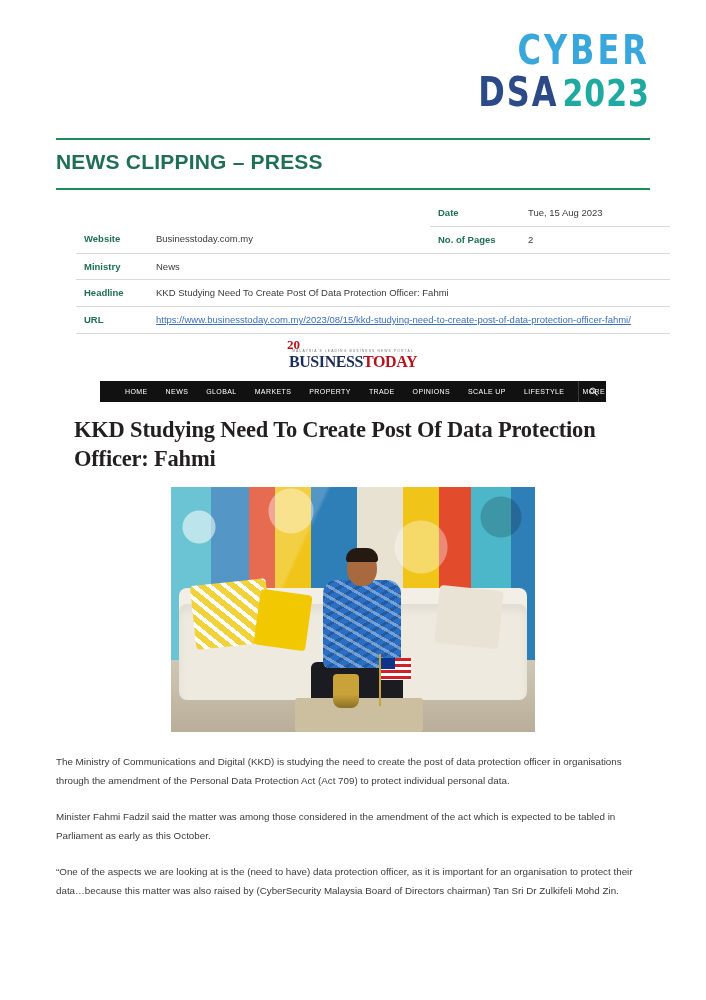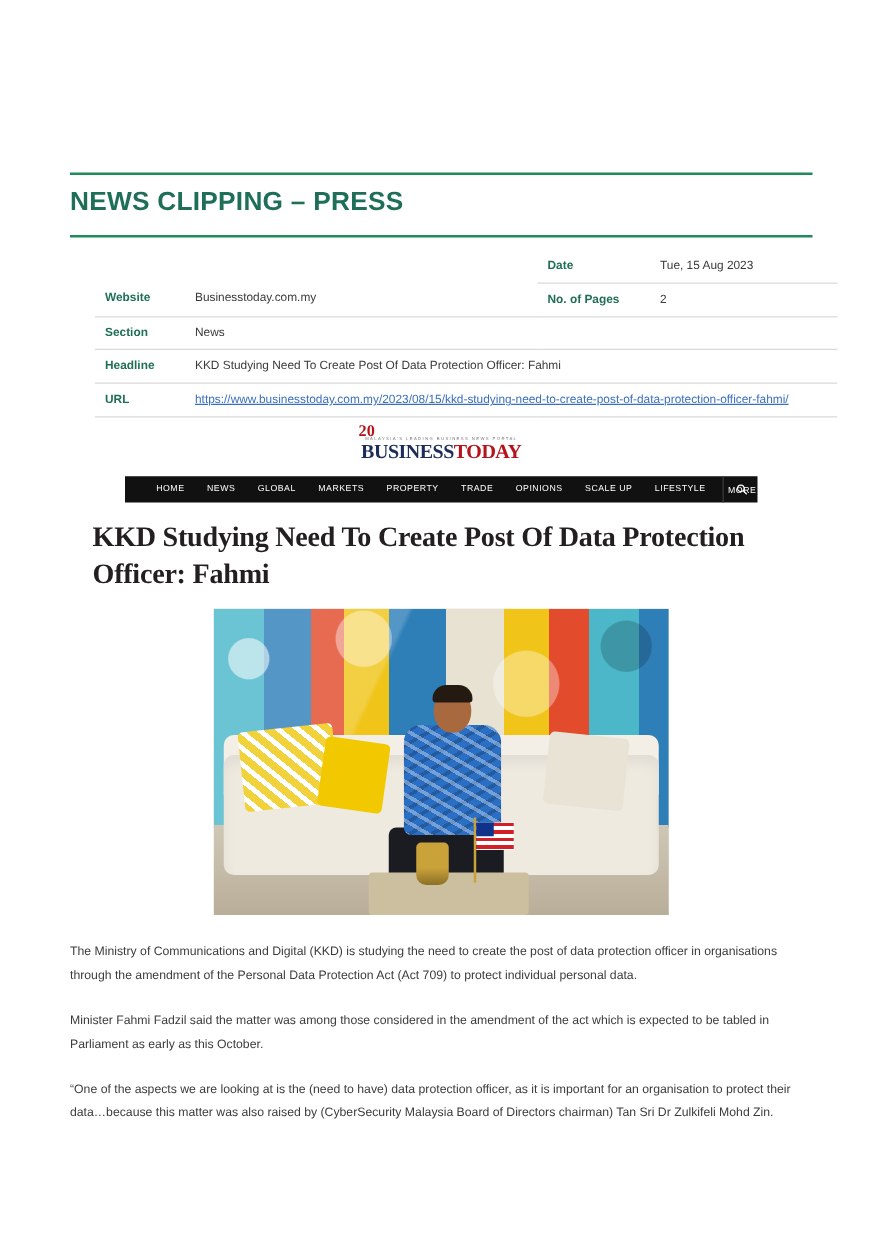--- a/index.html
+++ b/index.html
@@ -404,41 +404,48 @@
     line-height: 1.95;
     color: #3b3b3b;
   }
   .body-copy p { margin: 0 0 17px 0; }
 </style>
 </head>
 <body>
 
 <div class="page">
 
+  <div class="logo-wrap">
+    <span class="logo-cyber">CYBER</span>
+    <span class="logo-row2">
+      <span class="logo-dsa">DSA</span>
+      <span class="logo-year">2023</span>
+    </span>
+  </div>
 
   <div class="rule-top"></div>
   <div class="doc-title">NEWS CLIPPING – PRESS</div>
   <div class="rule-bottom"></div>
 
   <table class="meta">
     <tbody>
         <tr class="first">
       <td class="lbl blank"></td>
       <td class="val blank"></td>
       <td class="lbl2">Date</td>
       <td class="val2">Tue, 15 Aug 2023</td>
     </tr>
     <tr>
       <td class="lbl">Website</td>
       <td class="val">Businesstoday.com.my</td>
       <td class="lbl2">No. of Pages</td>
       <td class="val2">2</td>
     </tr>
     <tr>
-      <td class="lbl">Section</td>
+      <td class="lbl">Ministry</td>
       <td class="val" colspan="3">News</td>
     </tr>
     <tr>
       <td class="lbl">Headline</td>
       <td class="val" colspan="3">KKD Studying Need To Create Post Of Data Protection Officer: Fahmi</td>
     </tr>
     <tr>
       <td class="lbl">URL</td>
       <td class="val" colspan="3">
         <a href="#">https://www.businesstoday.com.my/2023/08/15/kkd-studying-need-to-create-post-of-data-protection-officer-fahmi/</a>

